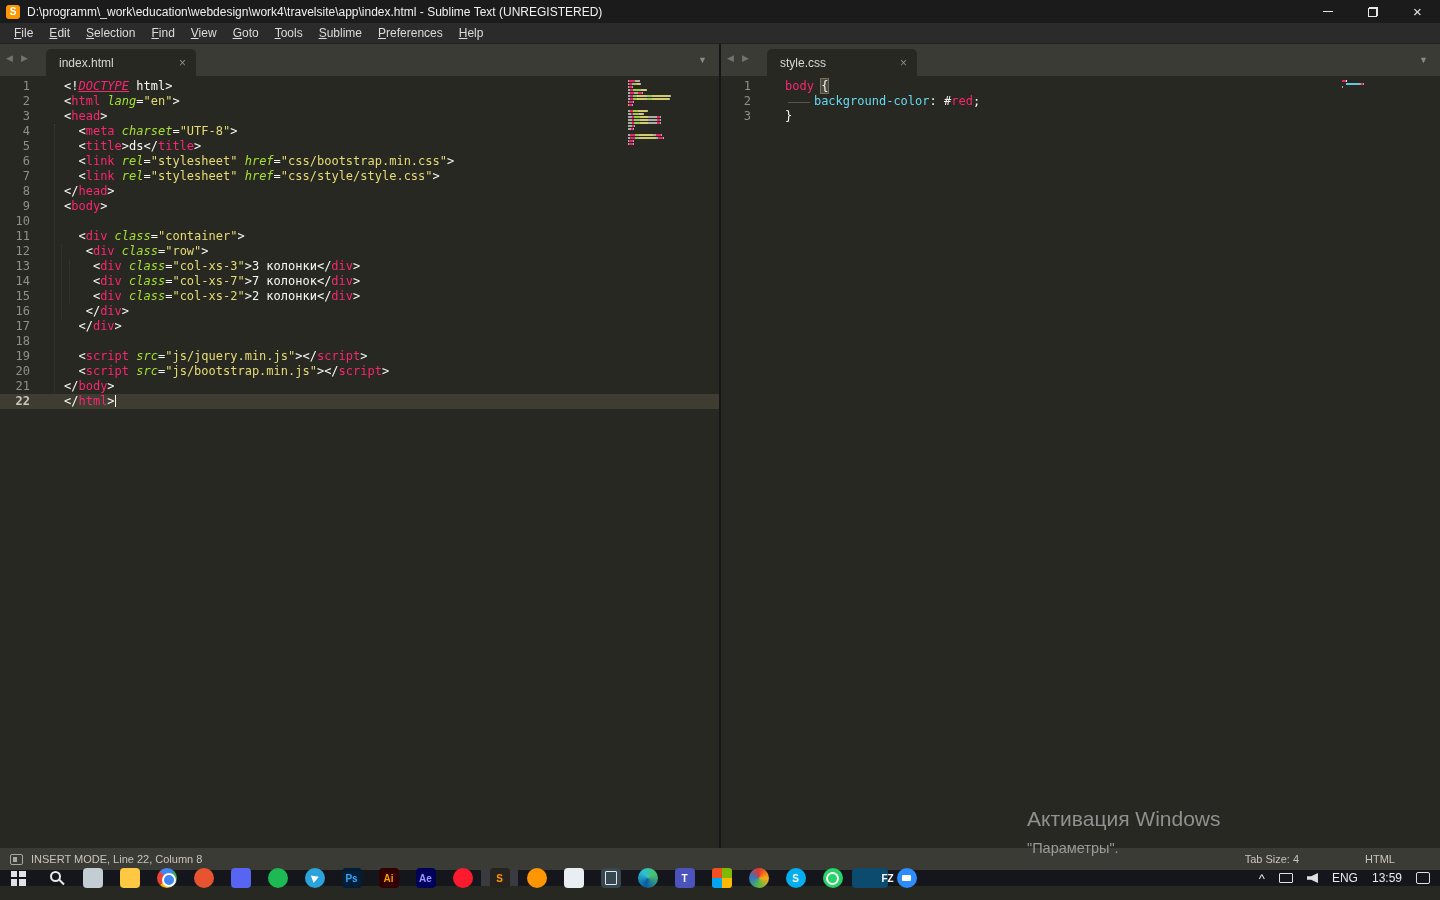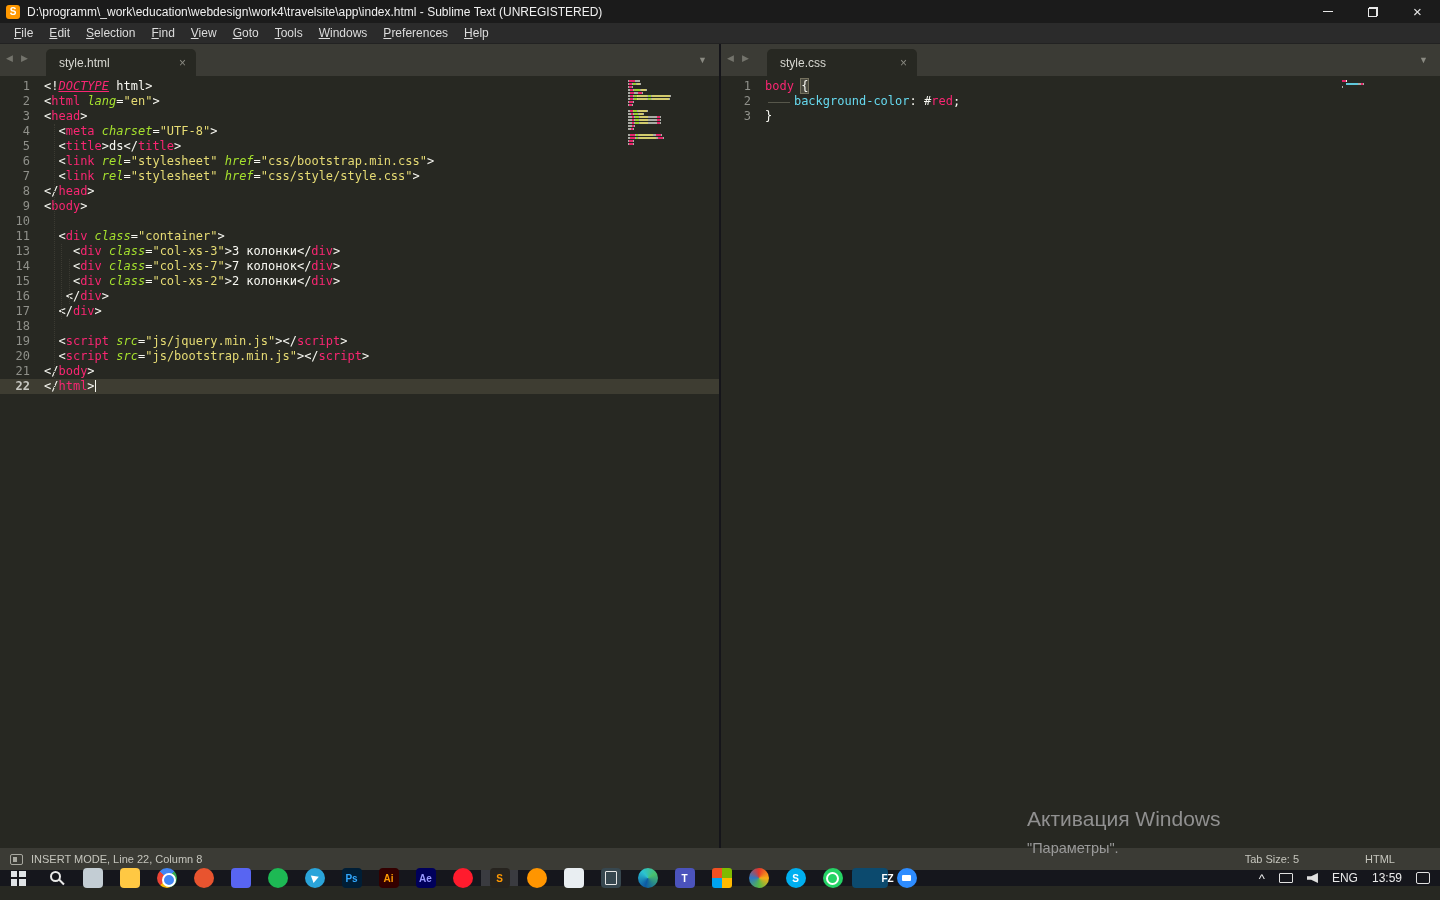--- a/index.html
+++ b/index.html
@@ -38,21 +38,21 @@
     padding:0 10px 0 13px; margin-left:46px; border-radius:5px 5px 0 0; }
   .tab-close { color:#8a8a82; font-size:12px; margin-left:12px; }
   .open-files-arrow { position:absolute; right:12px; top:11px; font-size:9px; color:#8a8a82; }
 
   .editor { flex:1; position:relative; padding-top:3px;
     font-family:"DejaVu Sans Mono", monospace; font-size:12px; line-height:15px; }
   .row { display:flex; height:15px; white-space:pre; }
   .row.current { background:#3e3d32; }
   .num { width:30px; flex-shrink:0; text-align:right; color:#8f908a; }
   .row.current .num { color:#c8c8c2;font-weight:bold; }
-  .codetext { margin-left:14px; white-space:pre; color:#f8f8f2; }
+  .codetext { margin-left:34px; white-space:pre; color:#f8f8f2; }
 
   .tk-p { color:#f8f8f2; }
   .tk-t { color:#f92672; }
   .tk-a { color:#a6e22e; font-style:italic; }
   .tk-s { color:#e6db74; }
   .tk-d { color:#f92672; font-style:italic; text-decoration:underline; }
   .tk-c { color:#66d9ef; }
   .tk-b { color:#f8f8f2; background:#49483e; box-shadow:0 0 0 1px #75715e; }
   .tk-w { background-image:linear-gradient(#57574b,#57574b); background-size:22px 1px;
     background-repeat:no-repeat; background-position:3px 8px; }
@@ -142,35 +142,35 @@
 </div>
 
 <div class="menubar">
     <span class="menu-item">File</span>
     <span class="menu-item">Edit</span>
     <span class="menu-item">Selection</span>
     <span class="menu-item">Find</span>
     <span class="menu-item">View</span>
     <span class="menu-item">Goto</span>
     <span class="menu-item">Tools</span>
-    <span class="menu-item">Windows</span>
+    <span class="menu-item">Sublime</span>
     <span class="menu-item">Preferences</span>
     <span class="menu-item">Help</span>
   </div>
 
 <div class="main">
 
   <div class="pane pane-left">
     <div class="tabstrip">
       <span class="nav-arrows">
         <span class="nav-arrow">◀</span>
         <span class="nav-arrow">▶</span>
       </span>
       <div class="tab">
-        <span>style.html</span>
+        <span>index.html</span>
         <span class="tab-close">×</span>
       </div>
       <span class="open-files-arrow">▼</span>
     </div>
     <div class="editor">
       <div class="guides">
         <div class="g1"></div>
           <div class="g2"></div>
           <div class="g3"></div>
       </div>
@@ -179,20 +179,21 @@
           <div class="row"><span class="num">2</span><span class="codetext"><span class="tk-p">&lt;</span><span class="tk-t">html</span><span class="tk-p"> </span><span class="tk-a">lang</span><span class="tk-p">=</span><span class="tk-s">"en"</span><span class="tk-p">&gt;</span></span></div>
           <div class="row"><span class="num">3</span><span class="codetext"><span class="tk-p">&lt;</span><span class="tk-t">head</span><span class="tk-p">&gt;</span></span></div>
           <div class="row"><span class="num">4</span><span class="codetext"><span class="tk-p">  &lt;</span><span class="tk-t">meta</span><span class="tk-p"> </span><span class="tk-a">charset</span><span class="tk-p">=</span><span class="tk-s">"UTF-8"</span><span class="tk-p">&gt;</span></span></div>
           <div class="row"><span class="num">5</span><span class="codetext"><span class="tk-p">  &lt;</span><span class="tk-t">title</span><span class="tk-p">&gt;ds&lt;/</span><span class="tk-t">title</span><span class="tk-p">&gt;</span></span></div>
           <div class="row"><span class="num">6</span><span class="codetext"><span class="tk-p">  &lt;</span><span class="tk-t">link</span><span class="tk-p"> </span><span class="tk-a">rel</span><span class="tk-p">=</span><span class="tk-s">"stylesheet"</span><span class="tk-p"> </span><span class="tk-a">href</span><span class="tk-p">=</span><span class="tk-s">"css/bootstrap.min.css"</span><span class="tk-p">&gt;</span></span></div>
           <div class="row"><span class="num">7</span><span class="codetext"><span class="tk-p">  &lt;</span><span class="tk-t">link</span><span class="tk-p"> </span><span class="tk-a">rel</span><span class="tk-p">=</span><span class="tk-s">"stylesheet"</span><span class="tk-p"> </span><span class="tk-a">href</span><span class="tk-p">=</span><span class="tk-s">"css/style/style.css"</span><span class="tk-p">&gt;</span></span></div>
           <div class="row"><span class="num">8</span><span class="codetext"><span class="tk-p">&lt;/</span><span class="tk-t">head</span><span class="tk-p">&gt;</span></span></div>
           <div class="row"><span class="num">9</span><span class="codetext"><span class="tk-p">&lt;</span><span class="tk-t">body</span><span class="tk-p">&gt;</span></span></div>
           <div class="row"><span class="num">10</span><span class="codetext"></span></div>
           <div class="row"><span class="num">11</span><span class="codetext"><span class="tk-p">  &lt;</span><span class="tk-t">div</span><span class="tk-p"> </span><span class="tk-a">class</span><span class="tk-p">=</span><span class="tk-s">"container"</span><span class="tk-p">&gt;</span></span></div>
+          <div class="row"><span class="num">12</span><span class="codetext"><span class="tk-p">   &lt;</span><span class="tk-t">div</span><span class="tk-p"> </span><span class="tk-a">class</span><span class="tk-p">=</span><span class="tk-s">"row"</span><span class="tk-p">&gt;</span></span></div>
           <div class="row"><span class="num">13</span><span class="codetext"><span class="tk-p">    &lt;</span><span class="tk-t">div</span><span class="tk-p"> </span><span class="tk-a">class</span><span class="tk-p">=</span><span class="tk-s">"col-xs-3"</span><span class="tk-p">&gt;3 колонки&lt;/</span><span class="tk-t">div</span><span class="tk-p">&gt;</span></span></div>
           <div class="row"><span class="num">14</span><span class="codetext"><span class="tk-p">    &lt;</span><span class="tk-t">div</span><span class="tk-p"> </span><span class="tk-a">class</span><span class="tk-p">=</span><span class="tk-s">"col-xs-7"</span><span class="tk-p">&gt;7 колонок&lt;/</span><span class="tk-t">div</span><span class="tk-p">&gt;</span></span></div>
           <div class="row"><span class="num">15</span><span class="codetext"><span class="tk-p">    &lt;</span><span class="tk-t">div</span><span class="tk-p"> </span><span class="tk-a">class</span><span class="tk-p">=</span><span class="tk-s">"col-xs-2"</span><span class="tk-p">&gt;2 колонки&lt;/</span><span class="tk-t">div</span><span class="tk-p">&gt;</span></span></div>
           <div class="row"><span class="num">16</span><span class="codetext"><span class="tk-p">   &lt;/</span><span class="tk-t">div</span><span class="tk-p">&gt;</span></span></div>
           <div class="row"><span class="num">17</span><span class="codetext"><span class="tk-p">  &lt;/</span><span class="tk-t">div</span><span class="tk-p">&gt;</span></span></div>
           <div class="row"><span class="num">18</span><span class="codetext"></span></div>
           <div class="row"><span class="num">19</span><span class="codetext"><span class="tk-p">  &lt;</span><span class="tk-t">script</span><span class="tk-p"> </span><span class="tk-a">src</span><span class="tk-p">=</span><span class="tk-s">"js/jquery.min.js"</span><span class="tk-p">&gt;&lt;/</span><span class="tk-t">script</span><span class="tk-p">&gt;</span></span></div>
           <div class="row"><span class="num">20</span><span class="codetext"><span class="tk-p">  &lt;</span><span class="tk-t">script</span><span class="tk-p"> </span><span class="tk-a">src</span><span class="tk-p">=</span><span class="tk-s">"js/bootstrap.min.js"</span><span class="tk-p">&gt;&lt;/</span><span class="tk-t">script</span><span class="tk-p">&gt;</span></span></div>
           <div class="row"><span class="num">21</span><span class="codetext"><span class="tk-p">&lt;/</span><span class="tk-t">body</span><span class="tk-p">&gt;</span></span></div>
           <div class="row current"><span class="num">22</span><span class="codetext"><span class="tk-p">&lt;/</span><span class="tk-t">html</span><span class="tk-p">&gt;</span><span class="caret"></span></span></div>
@@ -255,21 +256,21 @@
   <div class="watermark">
     <div class="wm-title">Активация Windows</div>
     <div class="wm-line">"Параметры".</div>
   </div>
 </div>
 
 <div class="statusbar">
   <span class="vintage-icon"></span>
   <span>INSERT MODE, Line 22, Column 8</span>
   <span class="status-right">
-    <span>Tab Size: 5</span>
+    <span>Tab Size: 4</span>
     <span>HTML</span>
   </span>
 </div>
 
 <div class="taskbar">
   <div style="display:flex;">
       <div class="tb-item" data-icon="start">
         <span class="glyph "></span>
       </div>
       <div class="tb-item" data-icon="search">

